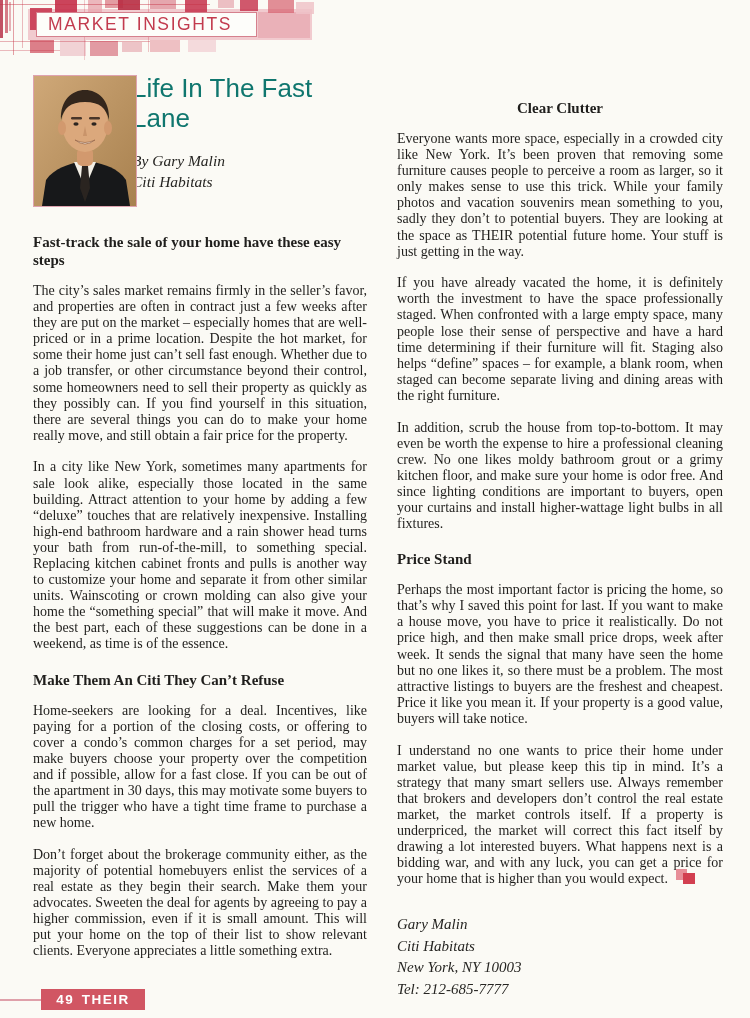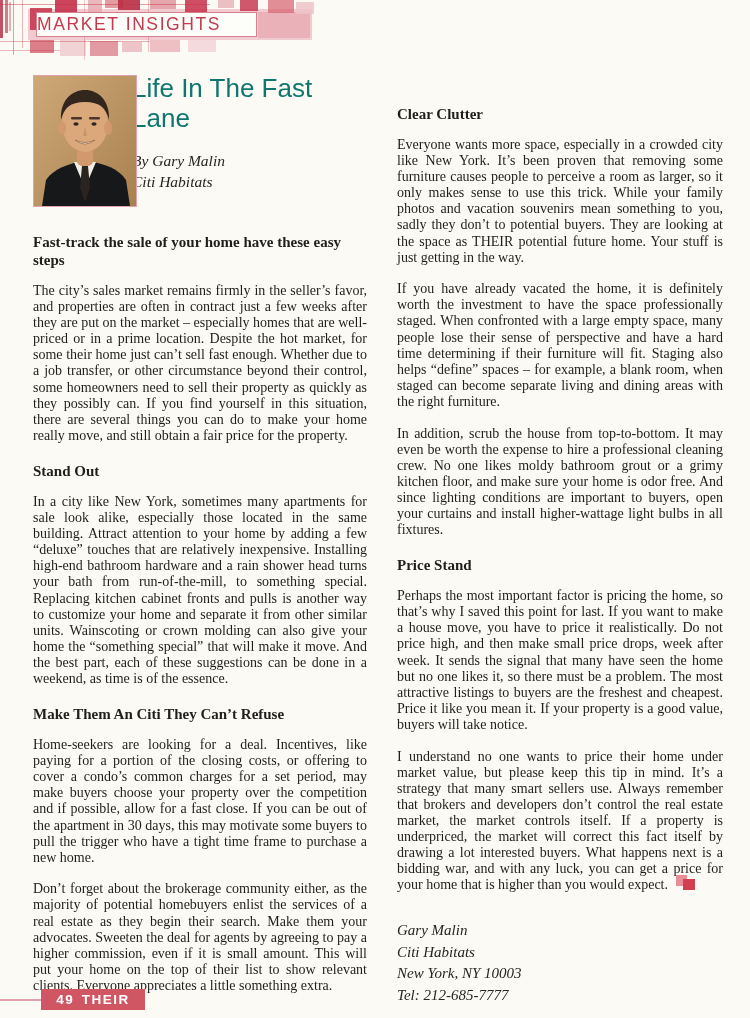--- a/index.html
+++ b/index.html
@@ -9,34 +9,34 @@
     font-family:"Liberation Serif", serif;
     color:#1f1e1c;
   }
   
   .mosaic{position:absolute;left:0;top:0;width:340px;height:70px;}
   .mrect{position:absolute;}
   .mline{position:absolute;background:rgba(198,48,66,.45);}
   .title-box{
     position:absolute;left:36px;top:12px;width:221px;height:25px;
     background:#fdfdfa;border:1px solid #d5808d;
-    display:flex;align-items:center;box-sizing:border-box;
+    display:flex;align-items:center;padding-left:11px;box-sizing:border-box;
   }
   .title-box span{
     font-family:"Liberation Sans", sans-serif;
     font-size:17.5px;letter-spacing:1.6px;color:#c23b4e;font-weight:400;
     white-space:nowrap;
   }
   
   .col{position:absolute;font-size:14px;line-height:16.1px;}
   .col-left{left:33px;top:76px;width:334px;}
   .col-right{left:397px;top:88px;width:326px;}
   .col p{margin:0 0 15.5px;text-align:justify;}
   .col h3{font-size:15px;line-height:18px;font-weight:bold;margin:18px 0 14px;}
-  .col-right h3:first-of-type{margin-top:17px;}
+  .col-right h3:first-of-type{margin-top:11px;text-align:center;}
   
   .author-block{position:relative;min-height:136px;}
   .photo{
     position:absolute;left:0;top:2px;width:102px;height:130px;
     border:1px solid #dfa3b0;background:#c09a6b;overflow:hidden;
   }
   .photo svg{display:block;}
   .article-title{
     font-family:"Liberation Sans", sans-serif;
     font-size:26px;font-weight:400;color:#0f766e;
@@ -149,21 +149,20 @@
     <h1 class="article-title">Life In The Fast Lane</h1>
     <div class="byline">
       <div>By Gary Malin</div>
       <div>Citi Habitats</div>
     </div>
   </div>
 
   <h3 style="margin-top:24px;">Fast-track the sale of your home have these easy steps</h3>
   <p>The city’s sales market remains firmly in the seller’s favor, and properties are often in contract just a few weeks after they are put on the market – especially homes that are well-priced or in a prime location. Despite the hot market, for some their home just can’t sell fast enough. Whether due to a job transfer, or other circumstance beyond their control, some homeowners need to sell their property as quickly as they possibly can. If you find yourself in this situation, there are several things you can do to make your home really move, and still obtain a fair price for the property.</p>
 
-  <h3>Stand Out</h3>
   <p>In a city like New York, sometimes many apartments for sale look alike, especially those located in the same building. Attract attention to your home by adding a few “deluxe” touches that are relatively inexpensive. Installing high-end bathroom hardware and a rain shower head turns your bath from run-of-the-mill, to something special. Replacing kitchen cabinet fronts and pulls is another way to customize your home and separate it from other similar units. Wainscoting or crown molding can also give your home the “something special” that will make it move. And the best part, each of these suggestions can be done in a weekend, as time is of the essence.</p>
 
   <h3>Make Them An Citi They Can’t Refuse</h3>
   <p>Home-seekers are looking for a deal. Incentives, like paying for a portion of the closing costs, or offering to cover a condo’s common charges for a set period, may make buyers choose your property over the competition and if possible, allow for a fast close. If you can be out of the apartment in 30 days, this may motivate some buyers to pull the trigger who have a tight time frame to purchase a new home.</p>
   <p>Don’t forget about the brokerage community either, as the majority of potential homebuyers enlist the services of a real estate as they begin their search. Make them your advocates. Sweeten the deal for agents by agreeing to pay a higher commission, even if it is small amount. This will put your home on the top of their list to show relevant clients.  Everyone appreciates a little something extra.</p>
 </div>
 
 <div class="col col-right">
   <h3>Clear Clutter</h3>
   <p>Everyone wants more space, especially in a crowded city like New York. It’s been proven that removing some furniture causes people to perceive a room as larger, so it only makes sense to use this trick. While your family photos and vacation souvenirs mean something to you, sadly they don’t to potential buyers. They are looking at the space as THEIR potential future home. Your stuff is just getting in the way.</p>

